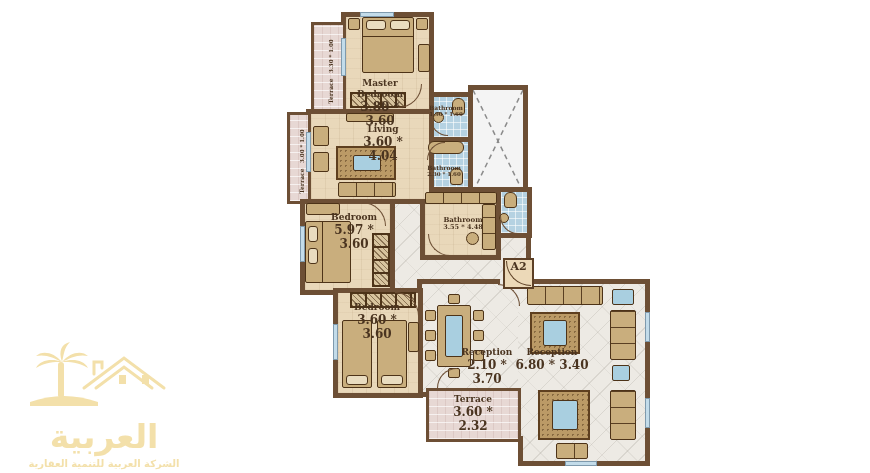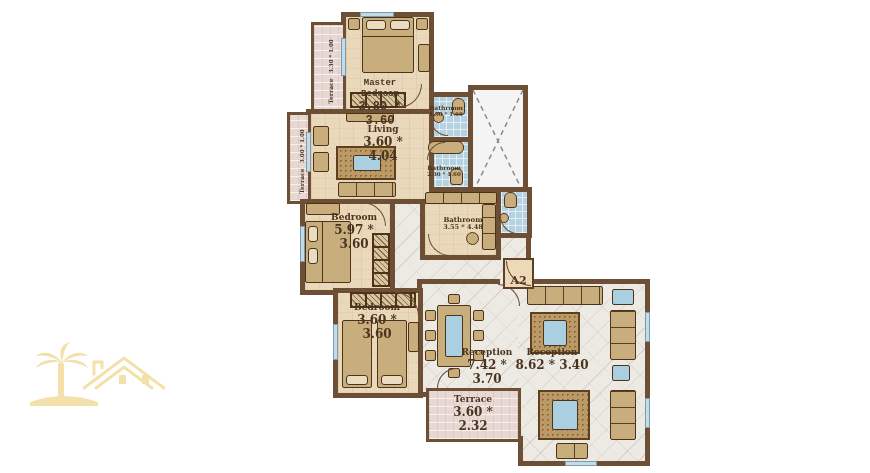--- a/index.html
+++ b/index.html
@@ -44,21 +44,21 @@
   .win{position:absolute;box-sizing:border-box;background:#c3dcea;border:1px solid #7f9aad;}
   .rlabel{position:absolute;text-align:center;color:#4a3420;font-weight:700;line-height:1.2;}
   .rlabel .nm{font-size:9px;}
   .rlabel .dm{font-size:12px;}
   .rlabel.md .nm{font-size:7px;}
   .rlabel.md .dm{font-size:6.5px;}
   .rlabel.sm .nm{font-size:6px;}
   .rlabel.sm .dm{font-size:5.5px;}
   .vert{transform:rotate(-90deg);transform-origin:center;}
   #badge{position:absolute;background:#ecd9b8;border:2px solid #5d4026;color:#4a3420;
-         font-weight:700;font-size:11px;display:flex;align-items:flex-end;justify-content:center;}
+         font-weight:700;font-size:11px;display:flex;align-items:flex-start;justify-content:center;}
   #badge .arc{position:absolute;inset:1px;border-left:1.5px solid #5d4026;border-bottom:1.5px solid #5d4026;
          border-radius:0 0 0 100%;}
   #logo{position:absolute;left:15px;top:342px;width:178px;text-align:center;color:#f3e0aa;}
   #logo .brand{font-family:"DejaVu Sans",sans-serif;font-size:33px;font-weight:700;line-height:1.05;
          color:#f3e0aa;text-shadow:0 0 1px rgba(255,255,255,.8);}
   #logo .tagline{font-family:"DejaVu Sans",sans-serif;font-size:10px;font-weight:700;color:#f3e0aa;margin-top:3px;}
 </style>
 </head>
 <body>
 
@@ -181,21 +181,21 @@
   <div class="door bl" style="left:500px;top:216px;width:18px;height:18px;"></div>
   <div class="door tr" style="left:395px;top:292px;width:24px;height:24px;"></div>
   <div class="door tr" style="left:498px;top:284px;width:22px;height:22px;"></div>
   <div class="door tl" style="left:437px;top:368px;width:20px;height:20px;"></div>
 
   <div id="badge" style="left:503px;top:258px;width:27px;height:27px;">
     <div class="arc"></div>
     <span>A2</span>
   </div>
 
-  <div class="rlabel" style="left:347px;top:78px;width:66px;font-family:Liberation Mono, monospace;">
+  <div class="rlabel" style="left:347px;top:78px;width:66px;">
     <div class="nm">Master Bedroom</div>
     <div class="dm">3.80 * 3.60</div>
   </div>
   <div class="rlabel" style="left:347px;top:124px;width:72px;">
     <div class="nm">Living</div>
     <div class="dm">3.60 * 4.04</div>
   </div>
   <div class="rlabel sm vert" style="left:294px;top:62px;width:68px;">
     <span class="nm">Terrace</span>
     <span class="dm">3.30 * 1.00</span>
@@ -219,25 +219,25 @@
   <div class="rlabel md" style="left:438px;top:216px;width:50px;">
     <div class="nm">Bathroom</div>
     <div class="dm">3.55 * 4.48</div>
   </div>
   <div class="rlabel" style="left:344px;top:302px;width:66px;">
     <div class="nm">Bedroom</div>
     <div class="dm">3.60 * 3.60</div>
   </div>
   <div class="rlabel" style="left:455px;top:347px;width:64px;">
     <div class="nm">Reception</div>
-    <div class="dm">7.42 * 3.70</div>
+    <div class="dm">2.10 * 3.70</div>
   </div>
   <div class="rlabel" style="left:514px;top:347px;width:76px;">
     <div class="nm">Reception</div>
-    <div class="dm">8.62 * 3.40</div>
+    <div class="dm">6.80 * 3.40</div>
   </div>
   <div class="rlabel" style="left:438px;top:394px;width:70px;">
     <div class="nm">Terrace</div>
     <div class="dm">3.60 * 2.32</div>
   </div>
 
   <div id="logo">
     <svg width="160" height="74" viewBox="0 0 160 74">
       <g stroke="#f3e0aa" fill="none" stroke-width="3" stroke-linecap="round">
         <path d="M60 46 L100 16 L140 46"></path>
@@ -251,15 +251,17 @@
       <g fill="#f3e0aa">
         <path d="M38 20 C30 10 18 8 12 14 C22 12 30 16 38 20 Z"></path>
         <path d="M38 20 C46 10 58 8 64 14 C54 12 46 16 38 20 Z"></path>
         <path d="M38 20 C34 8 38 2 46 0 C40 6 40 12 38 20 Z"></path>
         <path d="M38 20 C28 16 16 18 12 26 C22 20 30 20 38 20 Z"></path>
         <path d="M38 20 C48 16 60 18 64 26 C54 20 46 20 38 20 Z"></path>
         <rect x="34" y="20" width="6" height="36" rx="3"></rect>
         <path d="M6 60 Q40 48 74 60 L74 64 L6 64 Z"></path>
       </g>
     </svg>
+    <div class="brand" dir="rtl">العربية</div>
+    <div class="tagline" dir="rtl">الشركة العربية للتنمية العقارية</div>
   </div>
 
 </div>
 
 </body></html>

